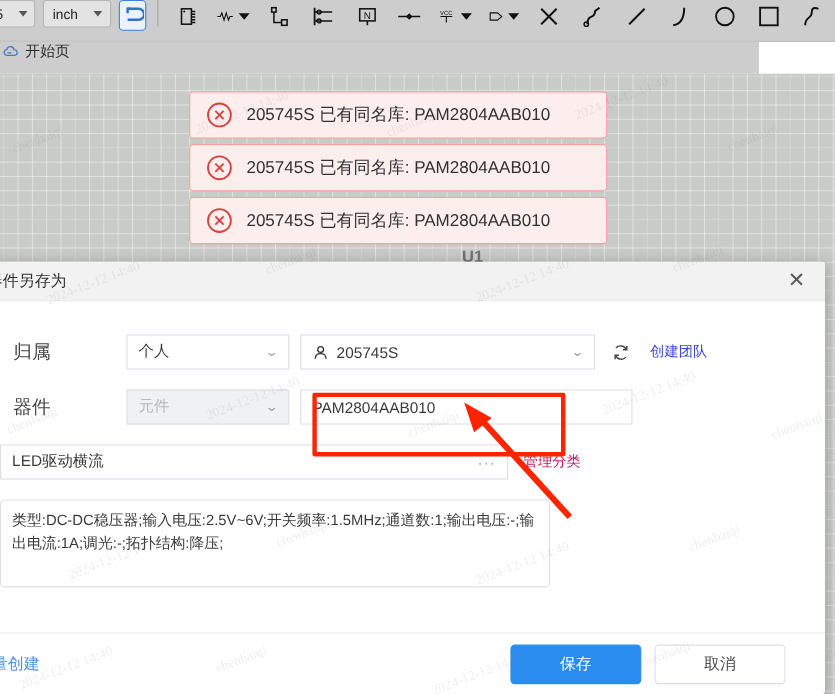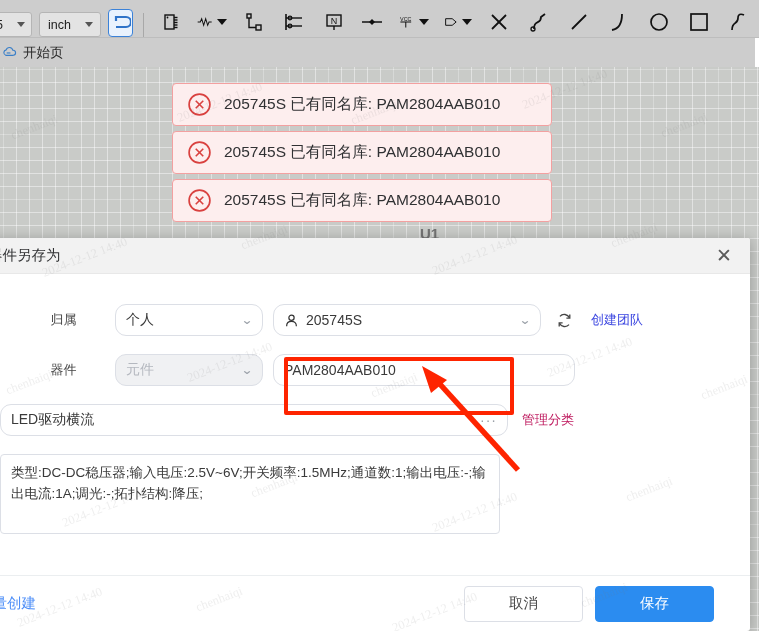--- a/index.html
+++ b/index.html
@@ -14,21 +14,21 @@
     position: relative;
     width: 759px; height: 631px;
     overflow: hidden;
   }
 
   
   .toolbar {
     position: absolute; left: 0; top: 0;
     width: 759px; height: 38px;
     background: #cdcdcd;
-    display: flex; align-items: flex-end;
+    display: flex; align-items: flex-start;
     padding-left: 0px;
     border-bottom: 1px solid #bdbdbd;
   }
   .tb-select {
     height: 25px;
     background: #e3e3e3;
     border: 1px solid #b5b5b5;
     border-radius: 3px;
     display: flex; align-items: center;
     padding: 0 6px 0 8px;
@@ -70,23 +70,23 @@
     width: 0; height: 0;
     border-left: 5px solid transparent;
     border-right: 5px solid transparent;
     border-top: 6px solid #111;
     margin-left: 3px;
   }
 
   
   .tabbar {
     position: absolute; left: 0; top: 38px;
-    width: 755px; height: 29px;
+    width: 690px; height: 29px;
     background: #cdcdcd;
-    display: flex; align-items: center;
+    display: flex; align-items: flex-start;
   }
   .tab {
     display: flex; align-items: center;
     padding: 0 14px 0 10px;
     font-size: 13.5px;
     color: #2b2b2b;
     gap: 6px;
     white-space: nowrap;
   }
   .tab.home { margin-left: -8px; padding-right: 16px; }
@@ -177,50 +177,49 @@
     background: #fff;
   }
   .row {
     display: flex;
     align-items: flex-start;
     margin-bottom: 18px;
     padding-left: 12px;
   }
   .row-label {
     width: 115px;
-    font-size: 13px;
+    font-size: 17px;
     color: #454545;
     line-height: 32px;
     padding-left: 12px;
-    text-align: center;
   }
   .ctrl {
     height: 32px;
     border: 1px solid #dcdfe6;
-    border-radius: 11px;
+    border-radius: 0;
     background: #fff;
     display: flex; align-items: center;
     padding: 0 10px;
     font-size: 14px;
     color: #3a3a3a;
   }
   .ctrl.disabled {
     background: #f0f1f3;
     color: #b4b8bf;
   }
   .sel-arrow {
     margin-left: auto;
     color: #9aa0a8;
     font-size: 12px;
     transform: scaleX(1.25);
   }
   .w-sel { width: 148px; }
   .w-owner { width: 268px; }
   .w-name { width: 302px; }
-  .w-cat { width: 508px; }
+  .w-cat { width: 462px; }
   .gap { width: 10px; }
 
   .refresh-btn {
     width: 26px; height: 32px;
     display: flex; align-items: center; justify-content: center;
     margin-left: 10px;
     cursor: pointer;
   }
   .link {
     color: #3a45e0;
@@ -567,22 +566,22 @@
 
       <div class="row">
         <div class="desc-box">类型:DC-DC稳压器;输入电压:2.5V~6V;开关频率:1.5MHz;通道数:1;输出电压:-;输出电流:1A;调光:-;拓扑结构:降压;</div>
       </div>
 
     </div>
 
     <div class="dlg-footer">
       <span class="footer-link">批量创建</span>
       <div class="footer-btns">
+        <div class="btn primary">保存</div>
         <div class="btn ghost">取消</div>
-        <div class="btn primary">保存</div>
       </div>
     </div>
   </div>
 
   <div class="anno-box"></div>
   <svg class="anno-arrow" viewBox="0 0 130 130">
     <line x1="118" y1="118" x2="38" y2="30" stroke="#fe2400" stroke-width="5.5"></line>
     <polygon points="22,14 47,28 31,41" fill="#fe2400"></polygon>
   </svg>
 

